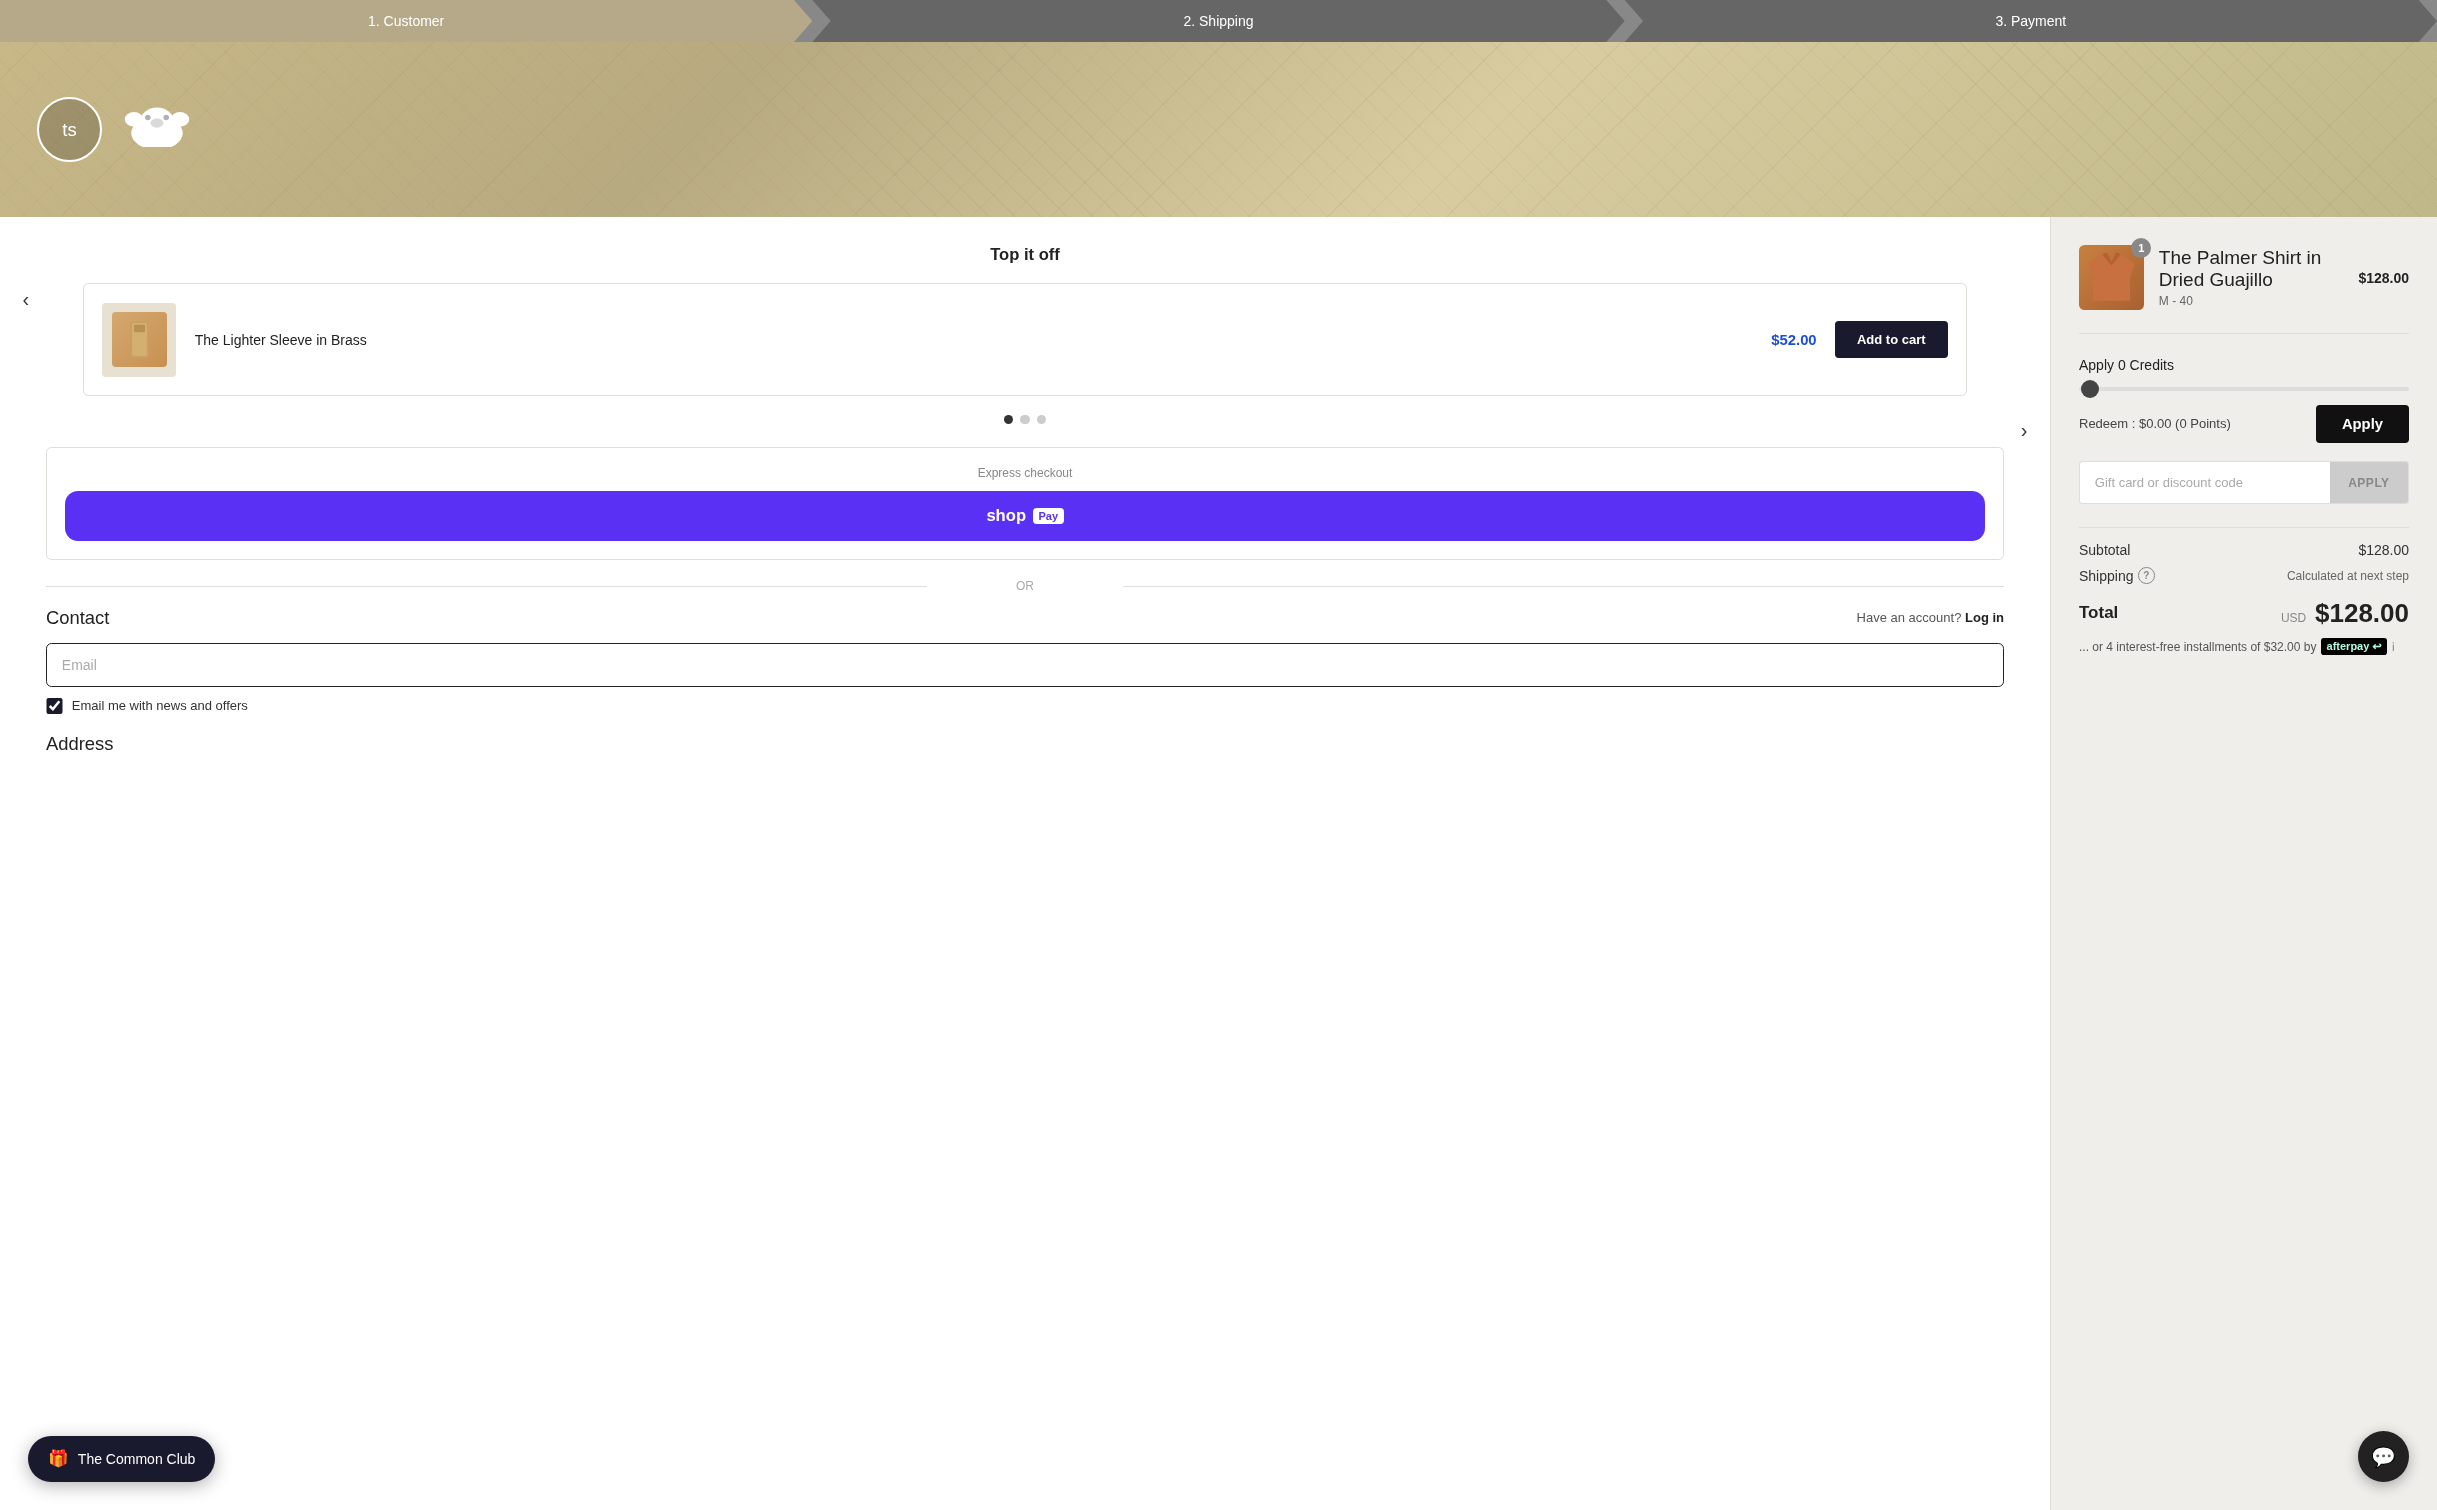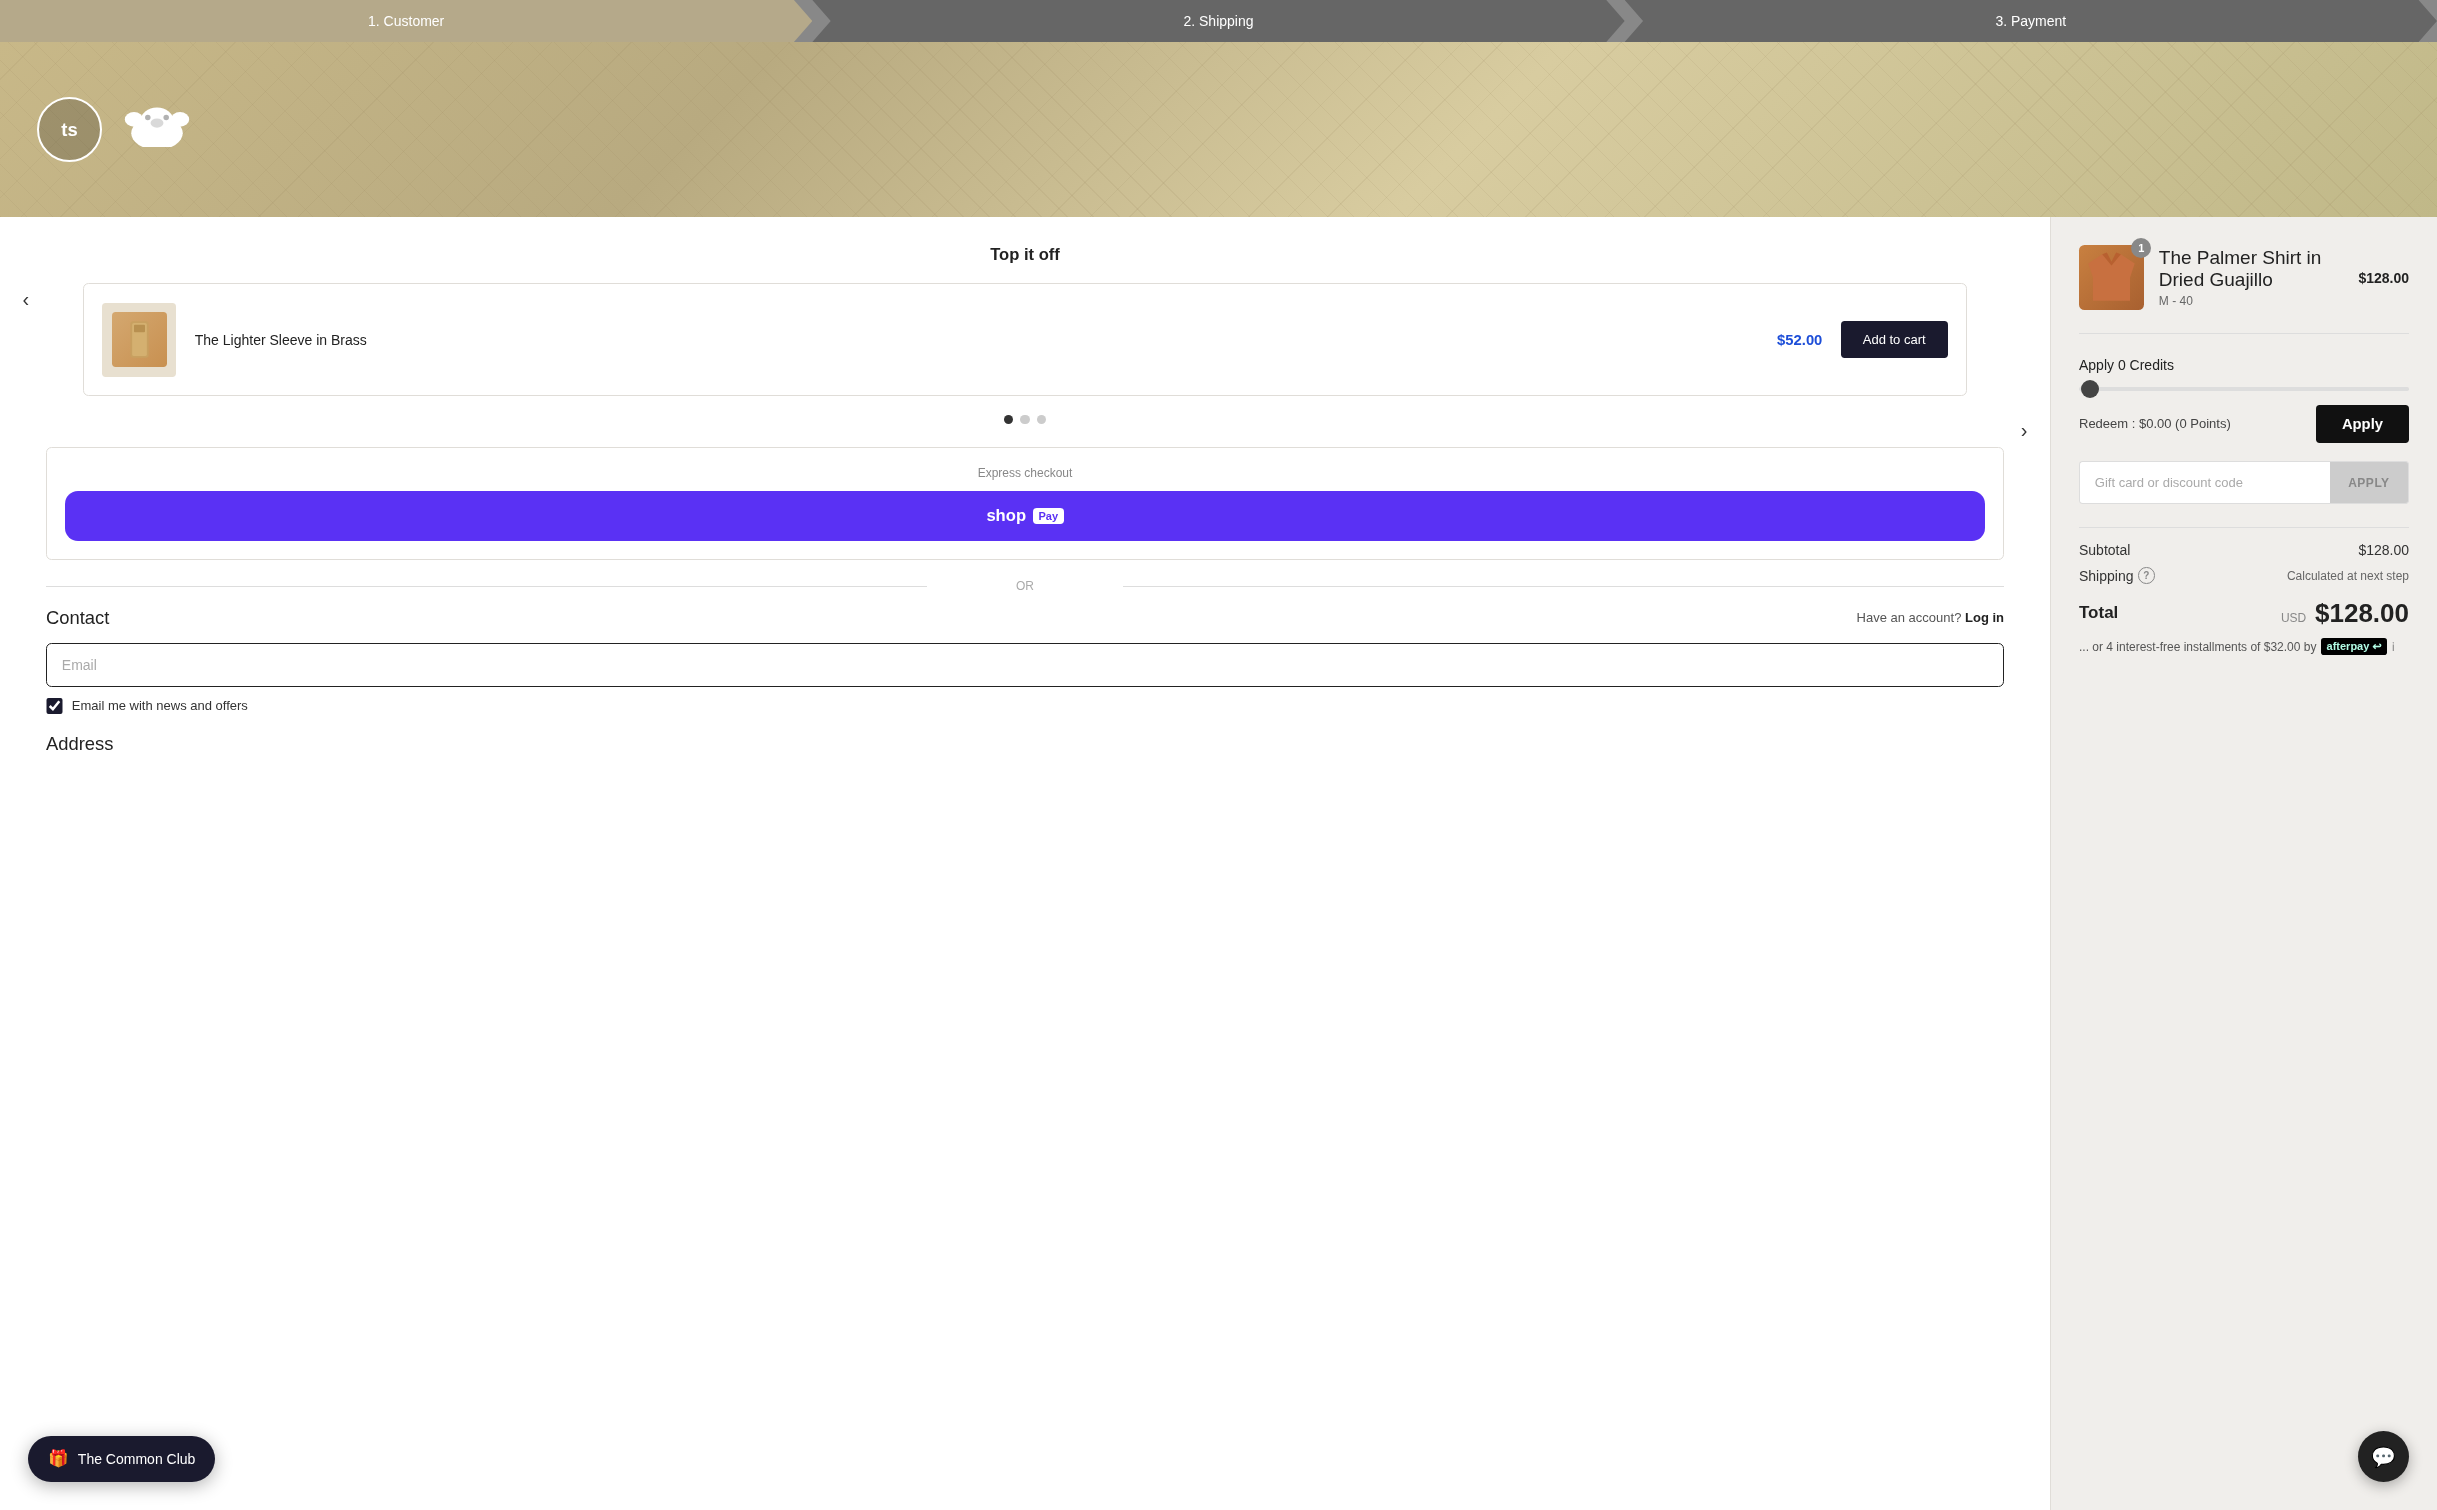--- a/index.html
+++ b/index.html
@@ -46,21 +46,21 @@
         linear-gradient(135deg, #c8b888 0%, #b8aa80 30%, #d8cca0 60%, #c0b888 100%);
     }
     .logo-circle {
       width: 65px; height: 65px;
       border: 2.8px solid #fff;
       border-radius: 50%;
       display: flex; align-items: center; justify-content: center;
       position: relative; z-index: 2;
       background: rgba(0,0,0,0.2);
     }
-    .logo-text { color: #fff; font-size: 18.4px; font-weight: bold; text-align: center; }
+    .logo-text { color: #fff; font-size: 18.4px; font-weight: normal; text-align: center; }
     .bear-icon {
       margin-left: 18.4px;
       position: relative; z-index: 2;
       font-size: 46px;
       color: #fff;
     }
 
     
     .main-layout {
       display: flex;
@@ -130,21 +130,21 @@
     .product-info { flex: 1; }
     .product-name { font-size: 14px; color: #222; font-weight: 500; }
     .product-price { font-size: 14.8px; font-weight: 600; color: #1d4ed8; }
     .add-to-cart-btn {
       background: #1a1a2e;
       color: #fff;
       border: none;
       padding: 11px 22px;
       border-radius: 3.7px;
       font-size: 13px;
-      font-weight: 400;
+      font-weight: 700;
       cursor: pointer;
       white-space: nowrap;
     }
 
     .carousel-dots {
       display: flex;
       justify-content: center;
       gap: 7.4px;
       margin-bottom: 23px;
     }

